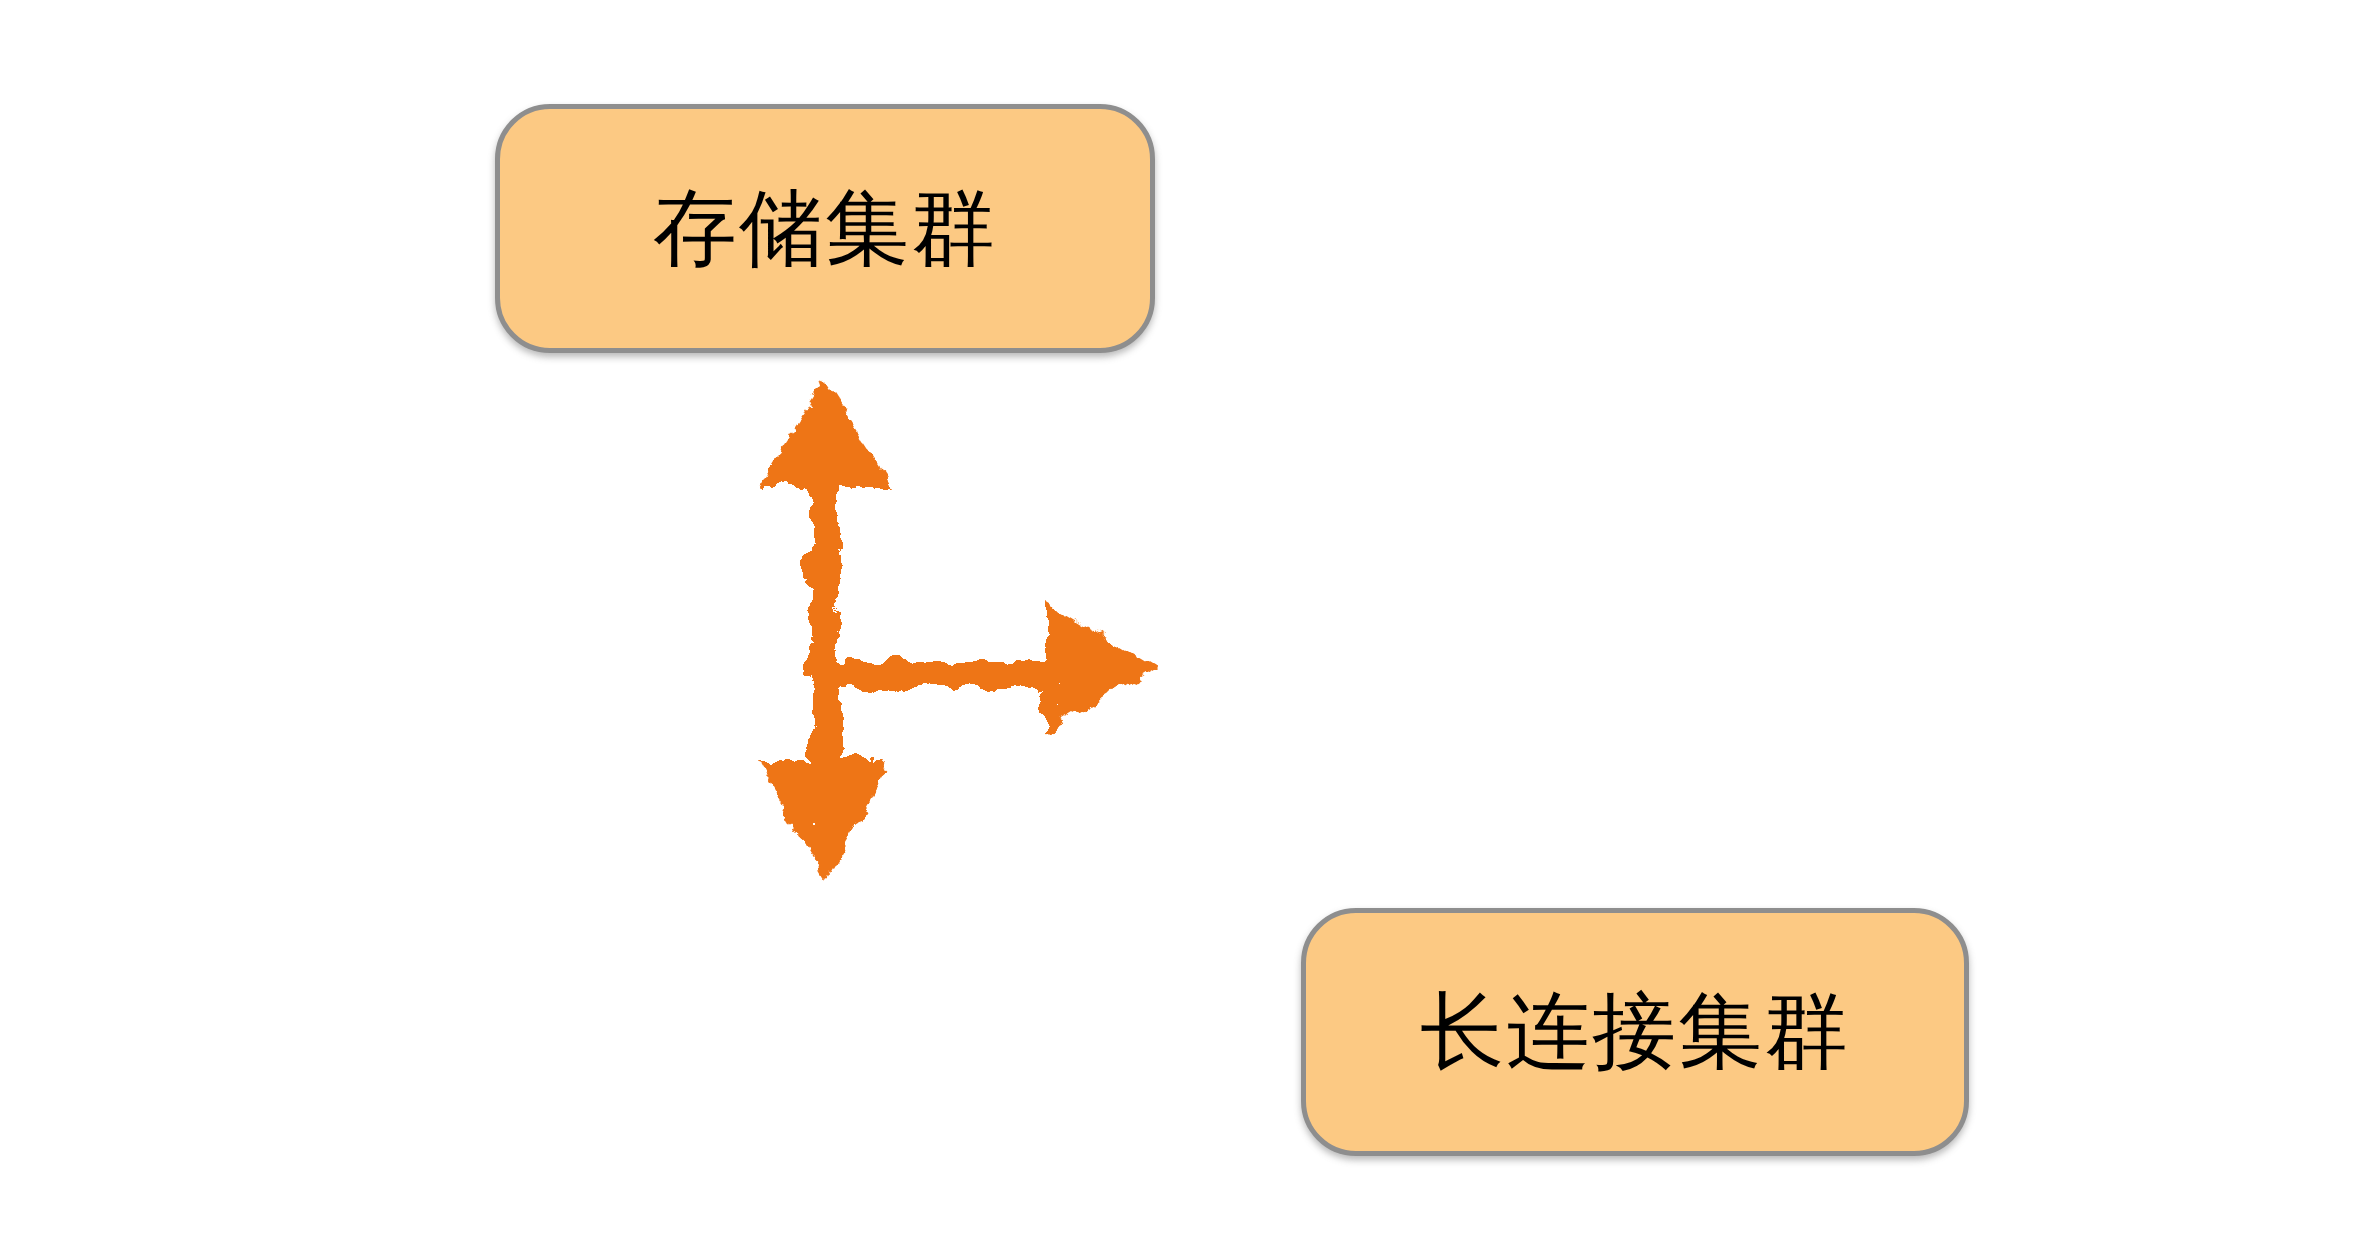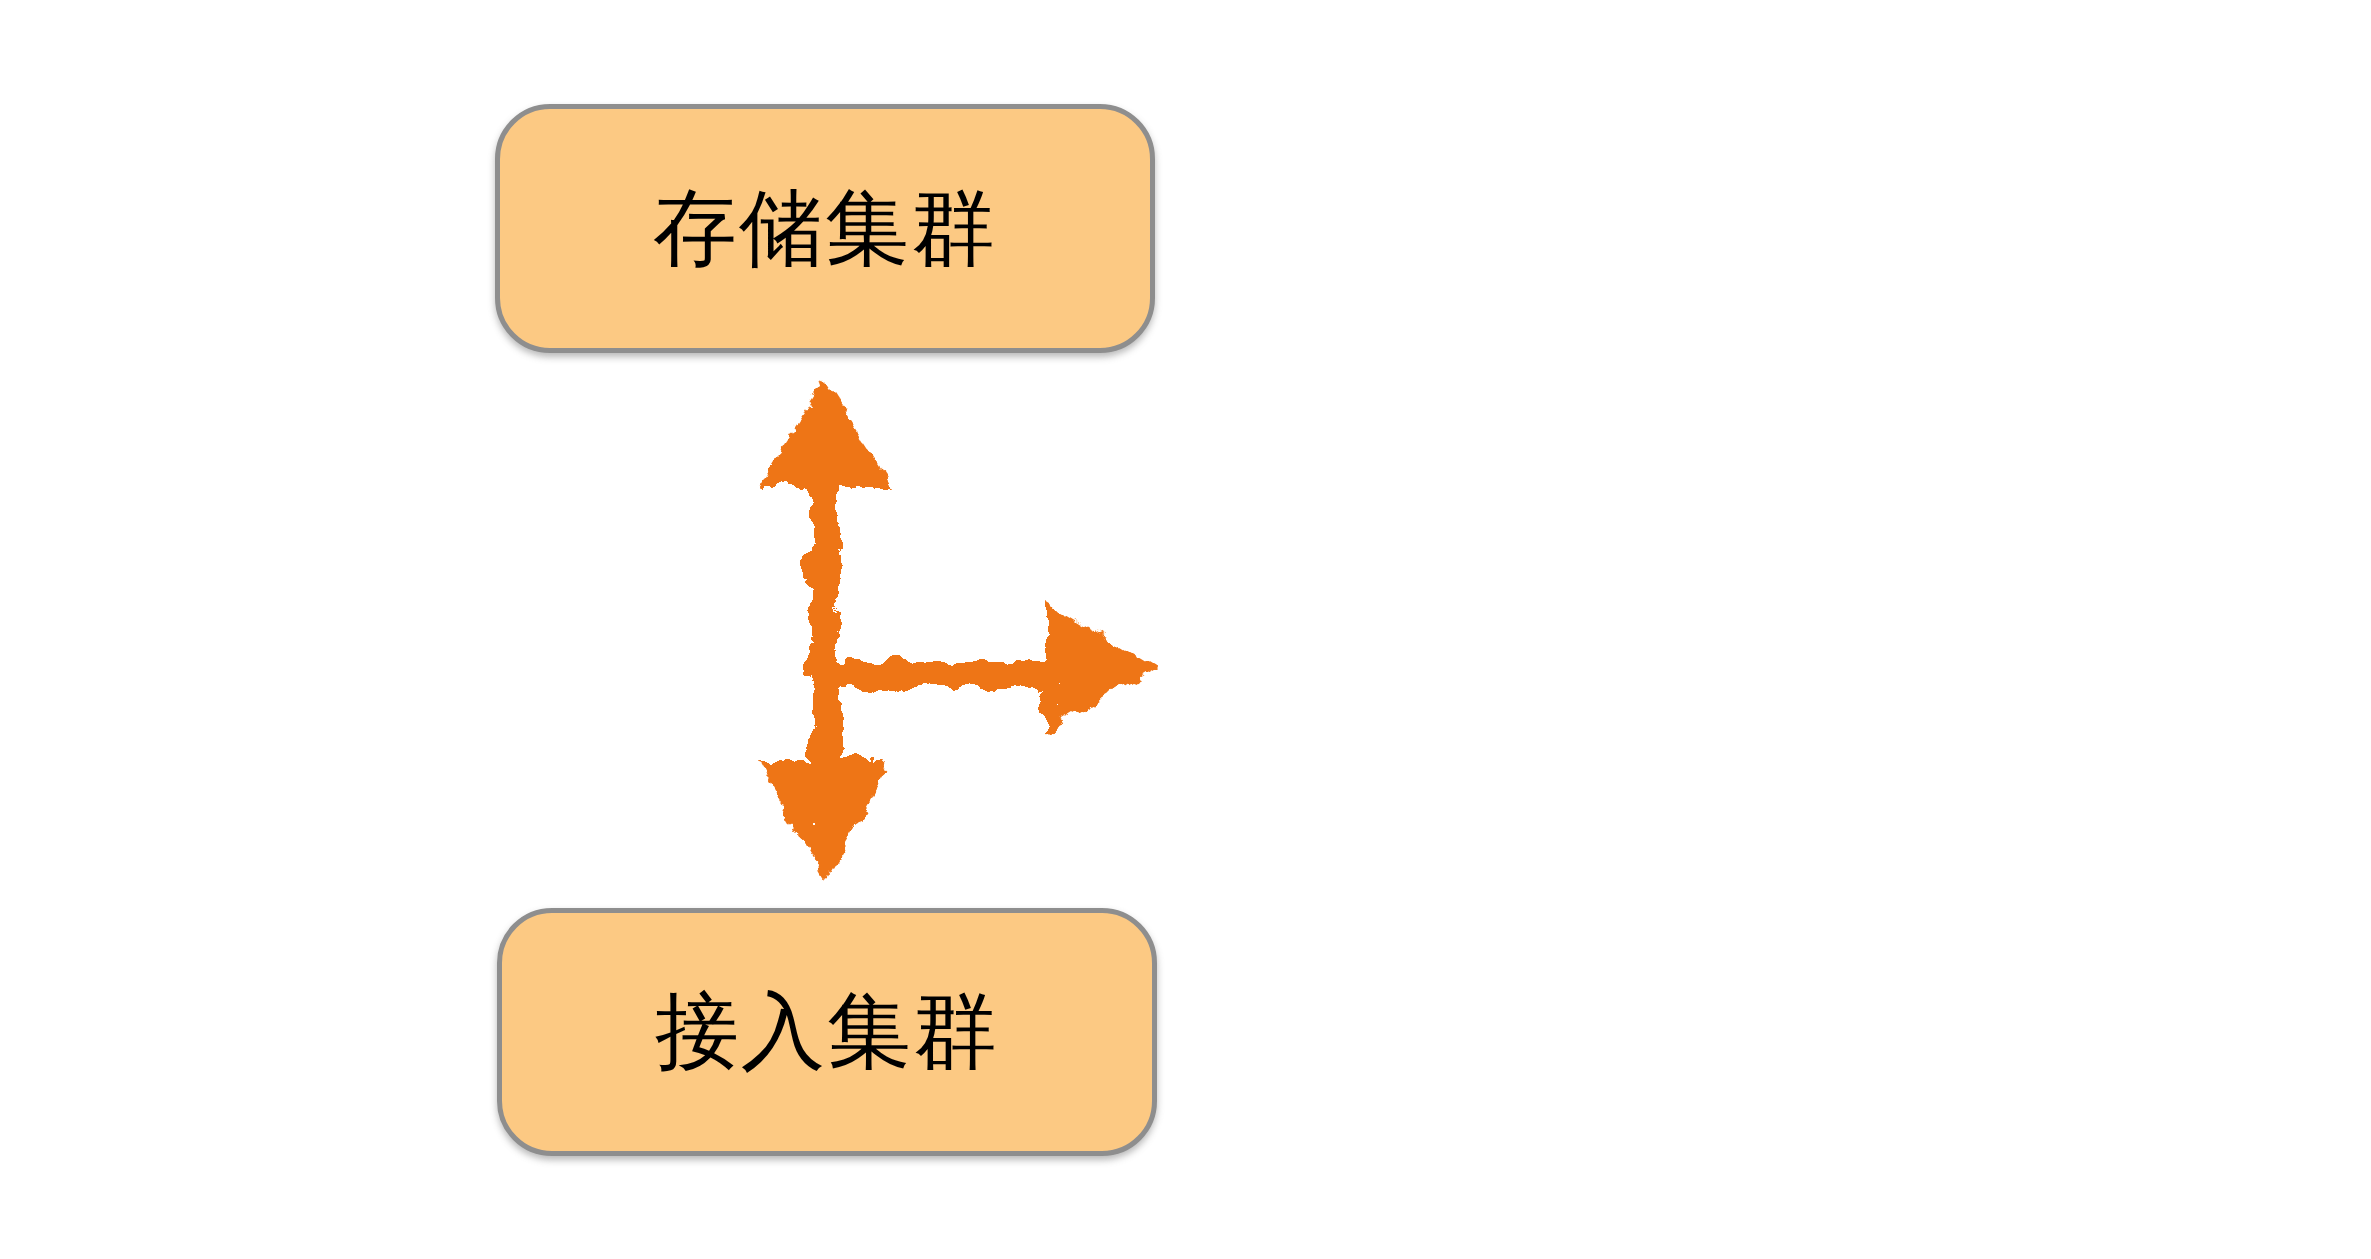--- a/index.html
+++ b/index.html
@@ -67,18 +67,18 @@
       <rect x="820" y="657" width="228" height="27"></rect>
       <path d="M1151 664 L1042 597 L1042 731 Z"></path>
     </g>
   </svg>
 
   <div class="node node-storage">
     <span>存储集群</span>
   </div>
 
 
-  <div class="node node-access">
-    <span>接入集群</span>
+
+  <div class="node node-longconn">
+    <span>长连接集群</span>
   </div>
-
 
 </div>
 
 </body></html>

